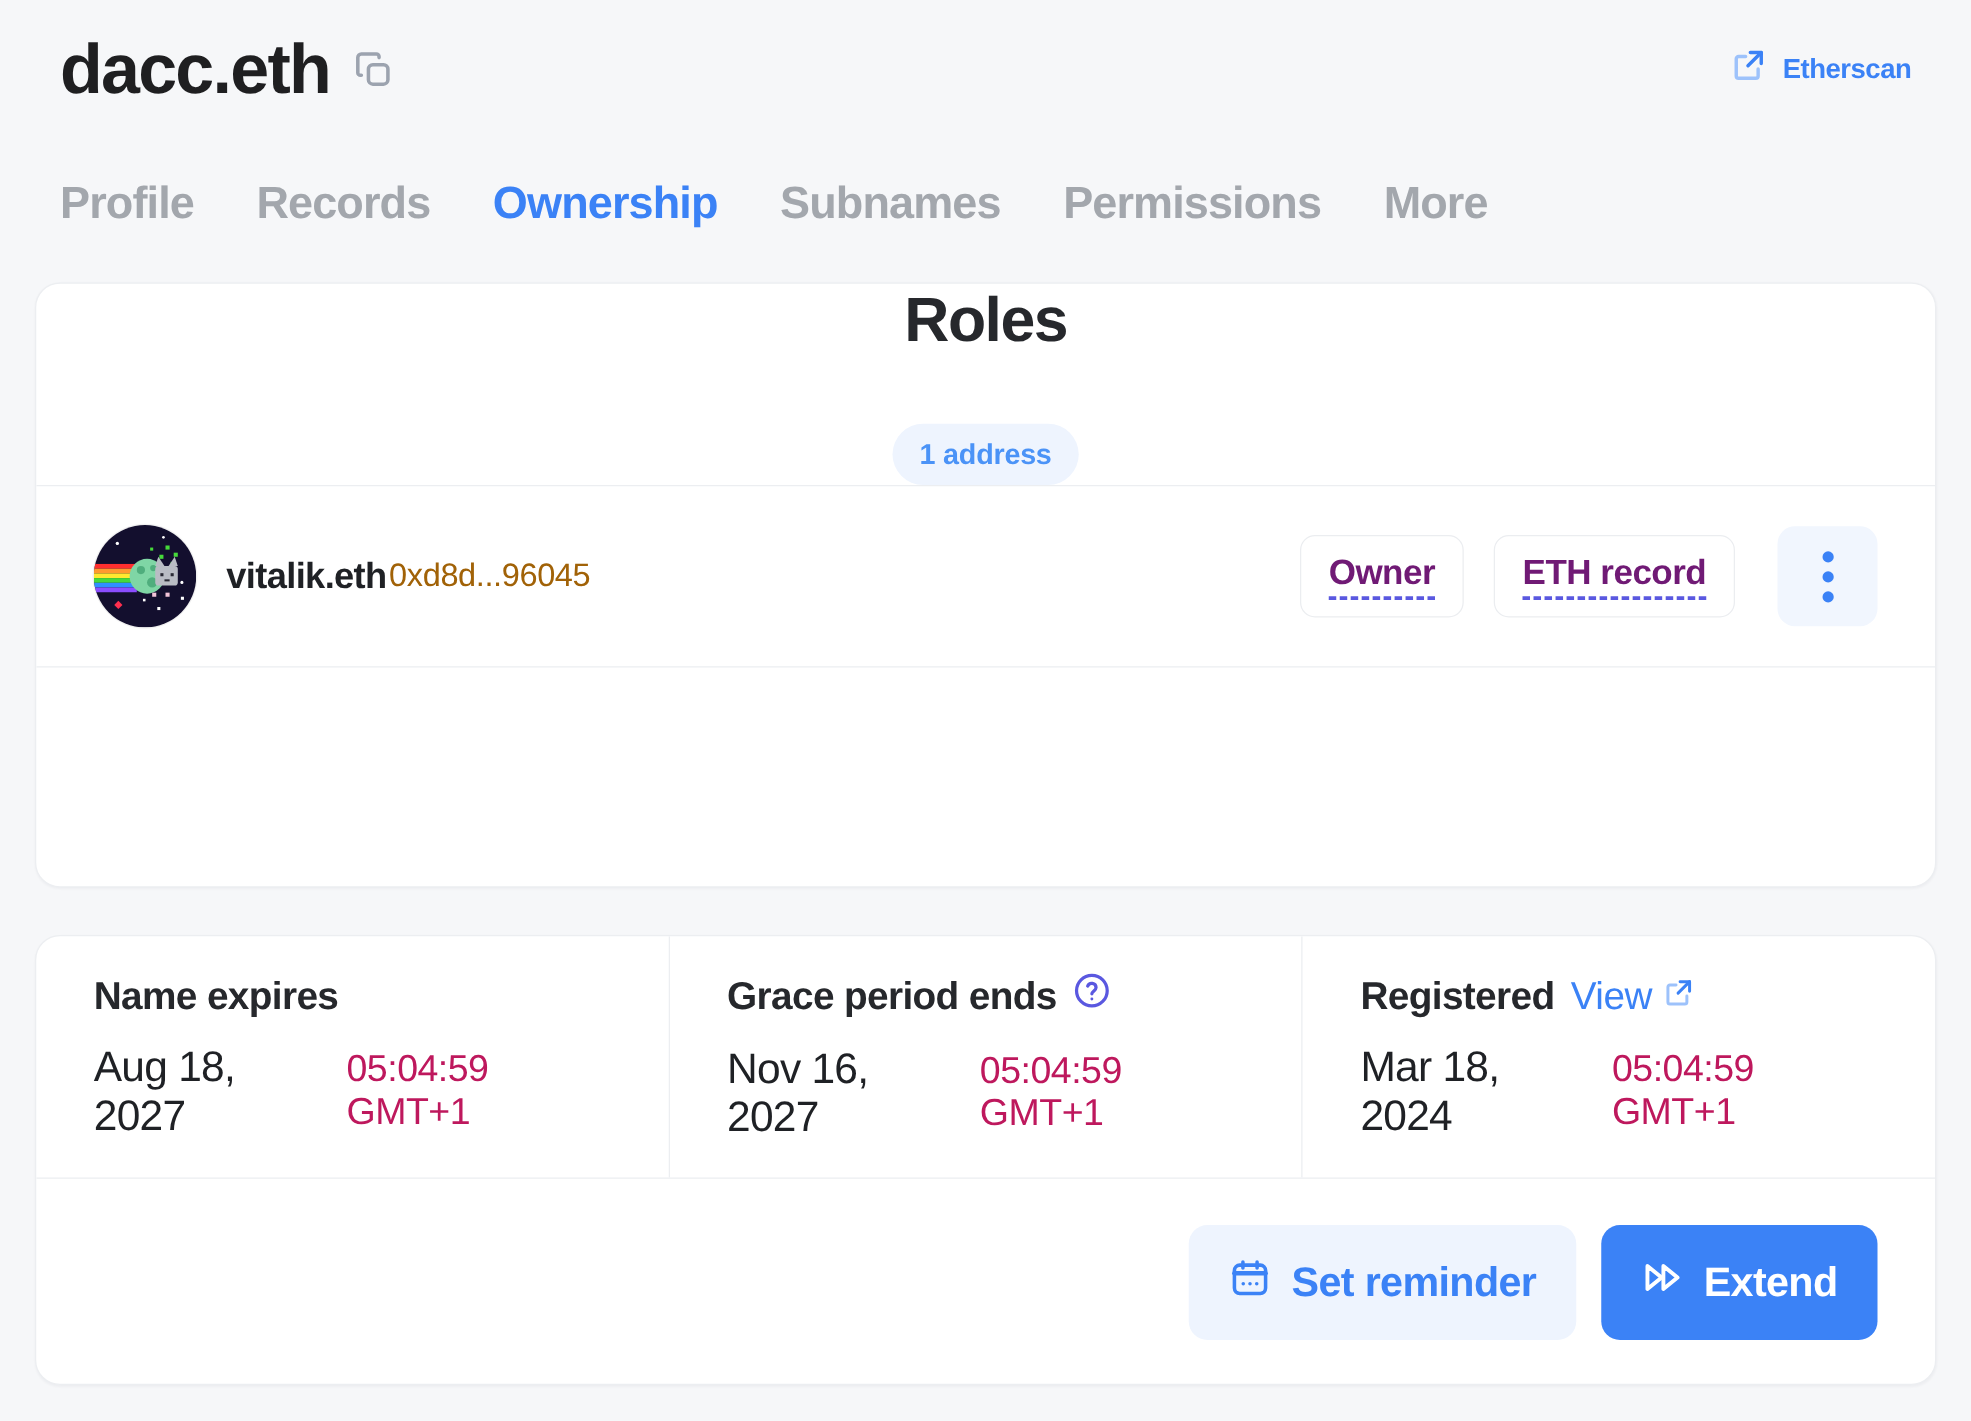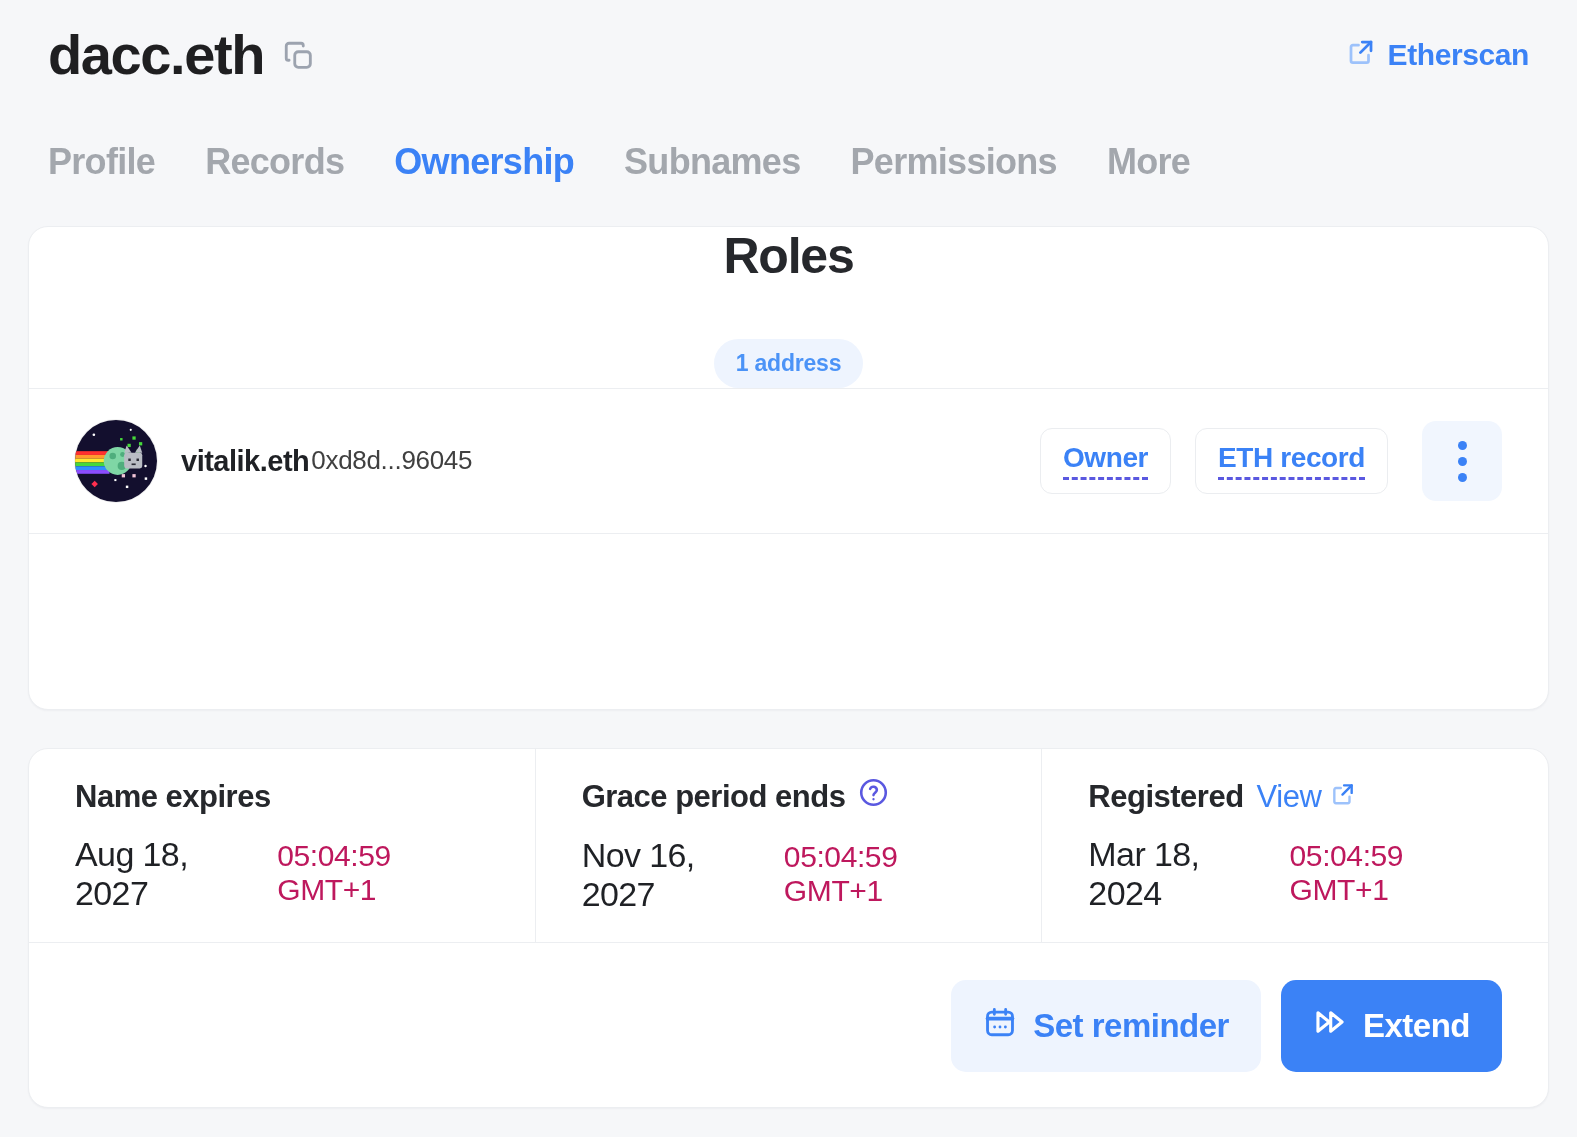--- a/index.html
+++ b/index.html
@@ -30,21 +30,21 @@
     color: #1f1f21;
     line-height: 1;
   }
   .copy-icon { display: block; margin-top: 6px; cursor: pointer; }
   .header-spacer { flex: 1; }
   .etherscan-link {
     display: flex;
     align-items: center;
     gap: 12px;
     color: #3b82f6;
-    font-size: 30px;
+    font-size: 22px;
     font-weight: 700;
     letter-spacing: -0.4px;
     cursor: pointer;
     text-decoration: none;
   }
 
   
   .tabs {
     position: absolute;
     top: 140px; left: 48px;
@@ -122,35 +122,35 @@
   .identity { display: flex; flex-direction: row; gap: 2px; }
   .identity-name {
     font-size: 29px;
     font-weight: 700;
     letter-spacing: -0.5px;
     color: #1f2125;
   }
   .identity-addr {
     font-size: 26px;
     font-weight: 500;
-    color: #404040;
+    color: #a16207;
     letter-spacing: -0.3px;
   }
   .tag {
     border: 1px solid #ebedf0;
     border-radius: 12px;
     padding: 13px 22px;
     background: #fff;
     cursor: pointer;
   }
   .tag-text {
     font-size: 28px;
     font-weight: 700;
     letter-spacing: -0.4px;
-    color: #3b82f6;
+    color: #701a75;
     border-bottom: 3px dashed #5a58e0;
     padding-bottom: 3px;
     display: inline-block;
   }
   .kebab {
     width: 80px; height: 80px;
     background: #f1f6fe;
     border-radius: 14px;
     display: flex;
     flex-direction: column;

